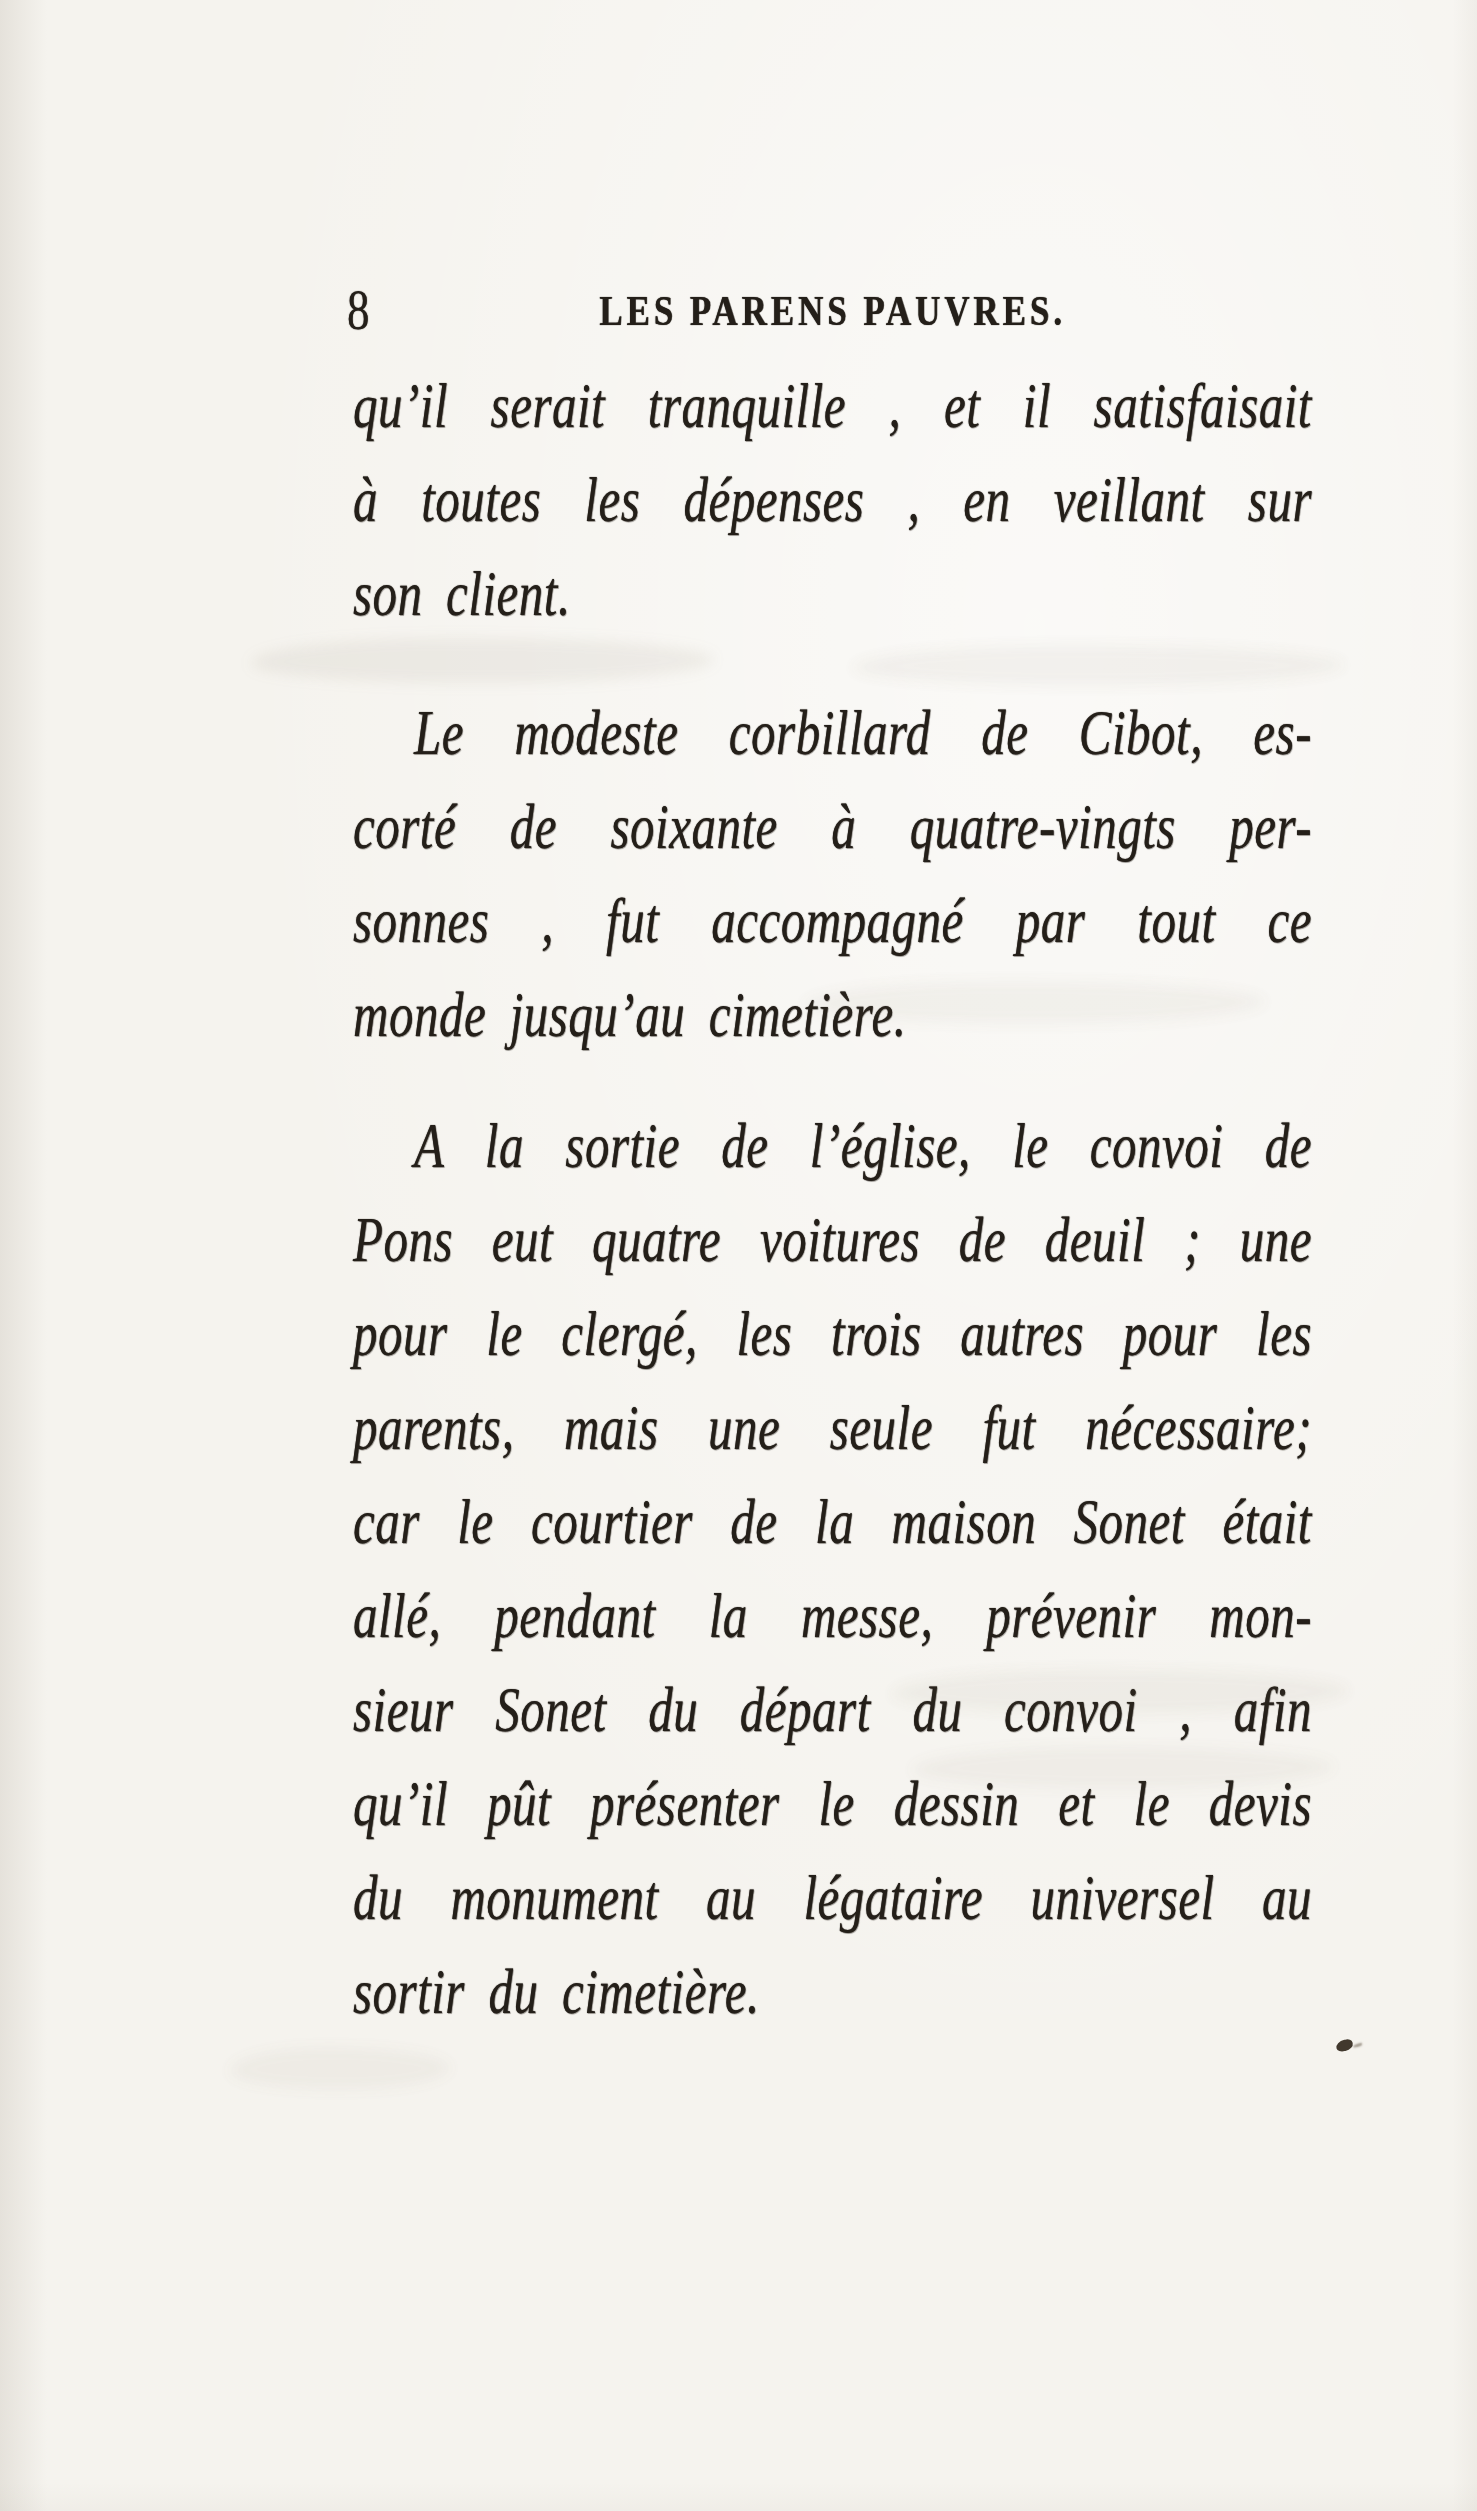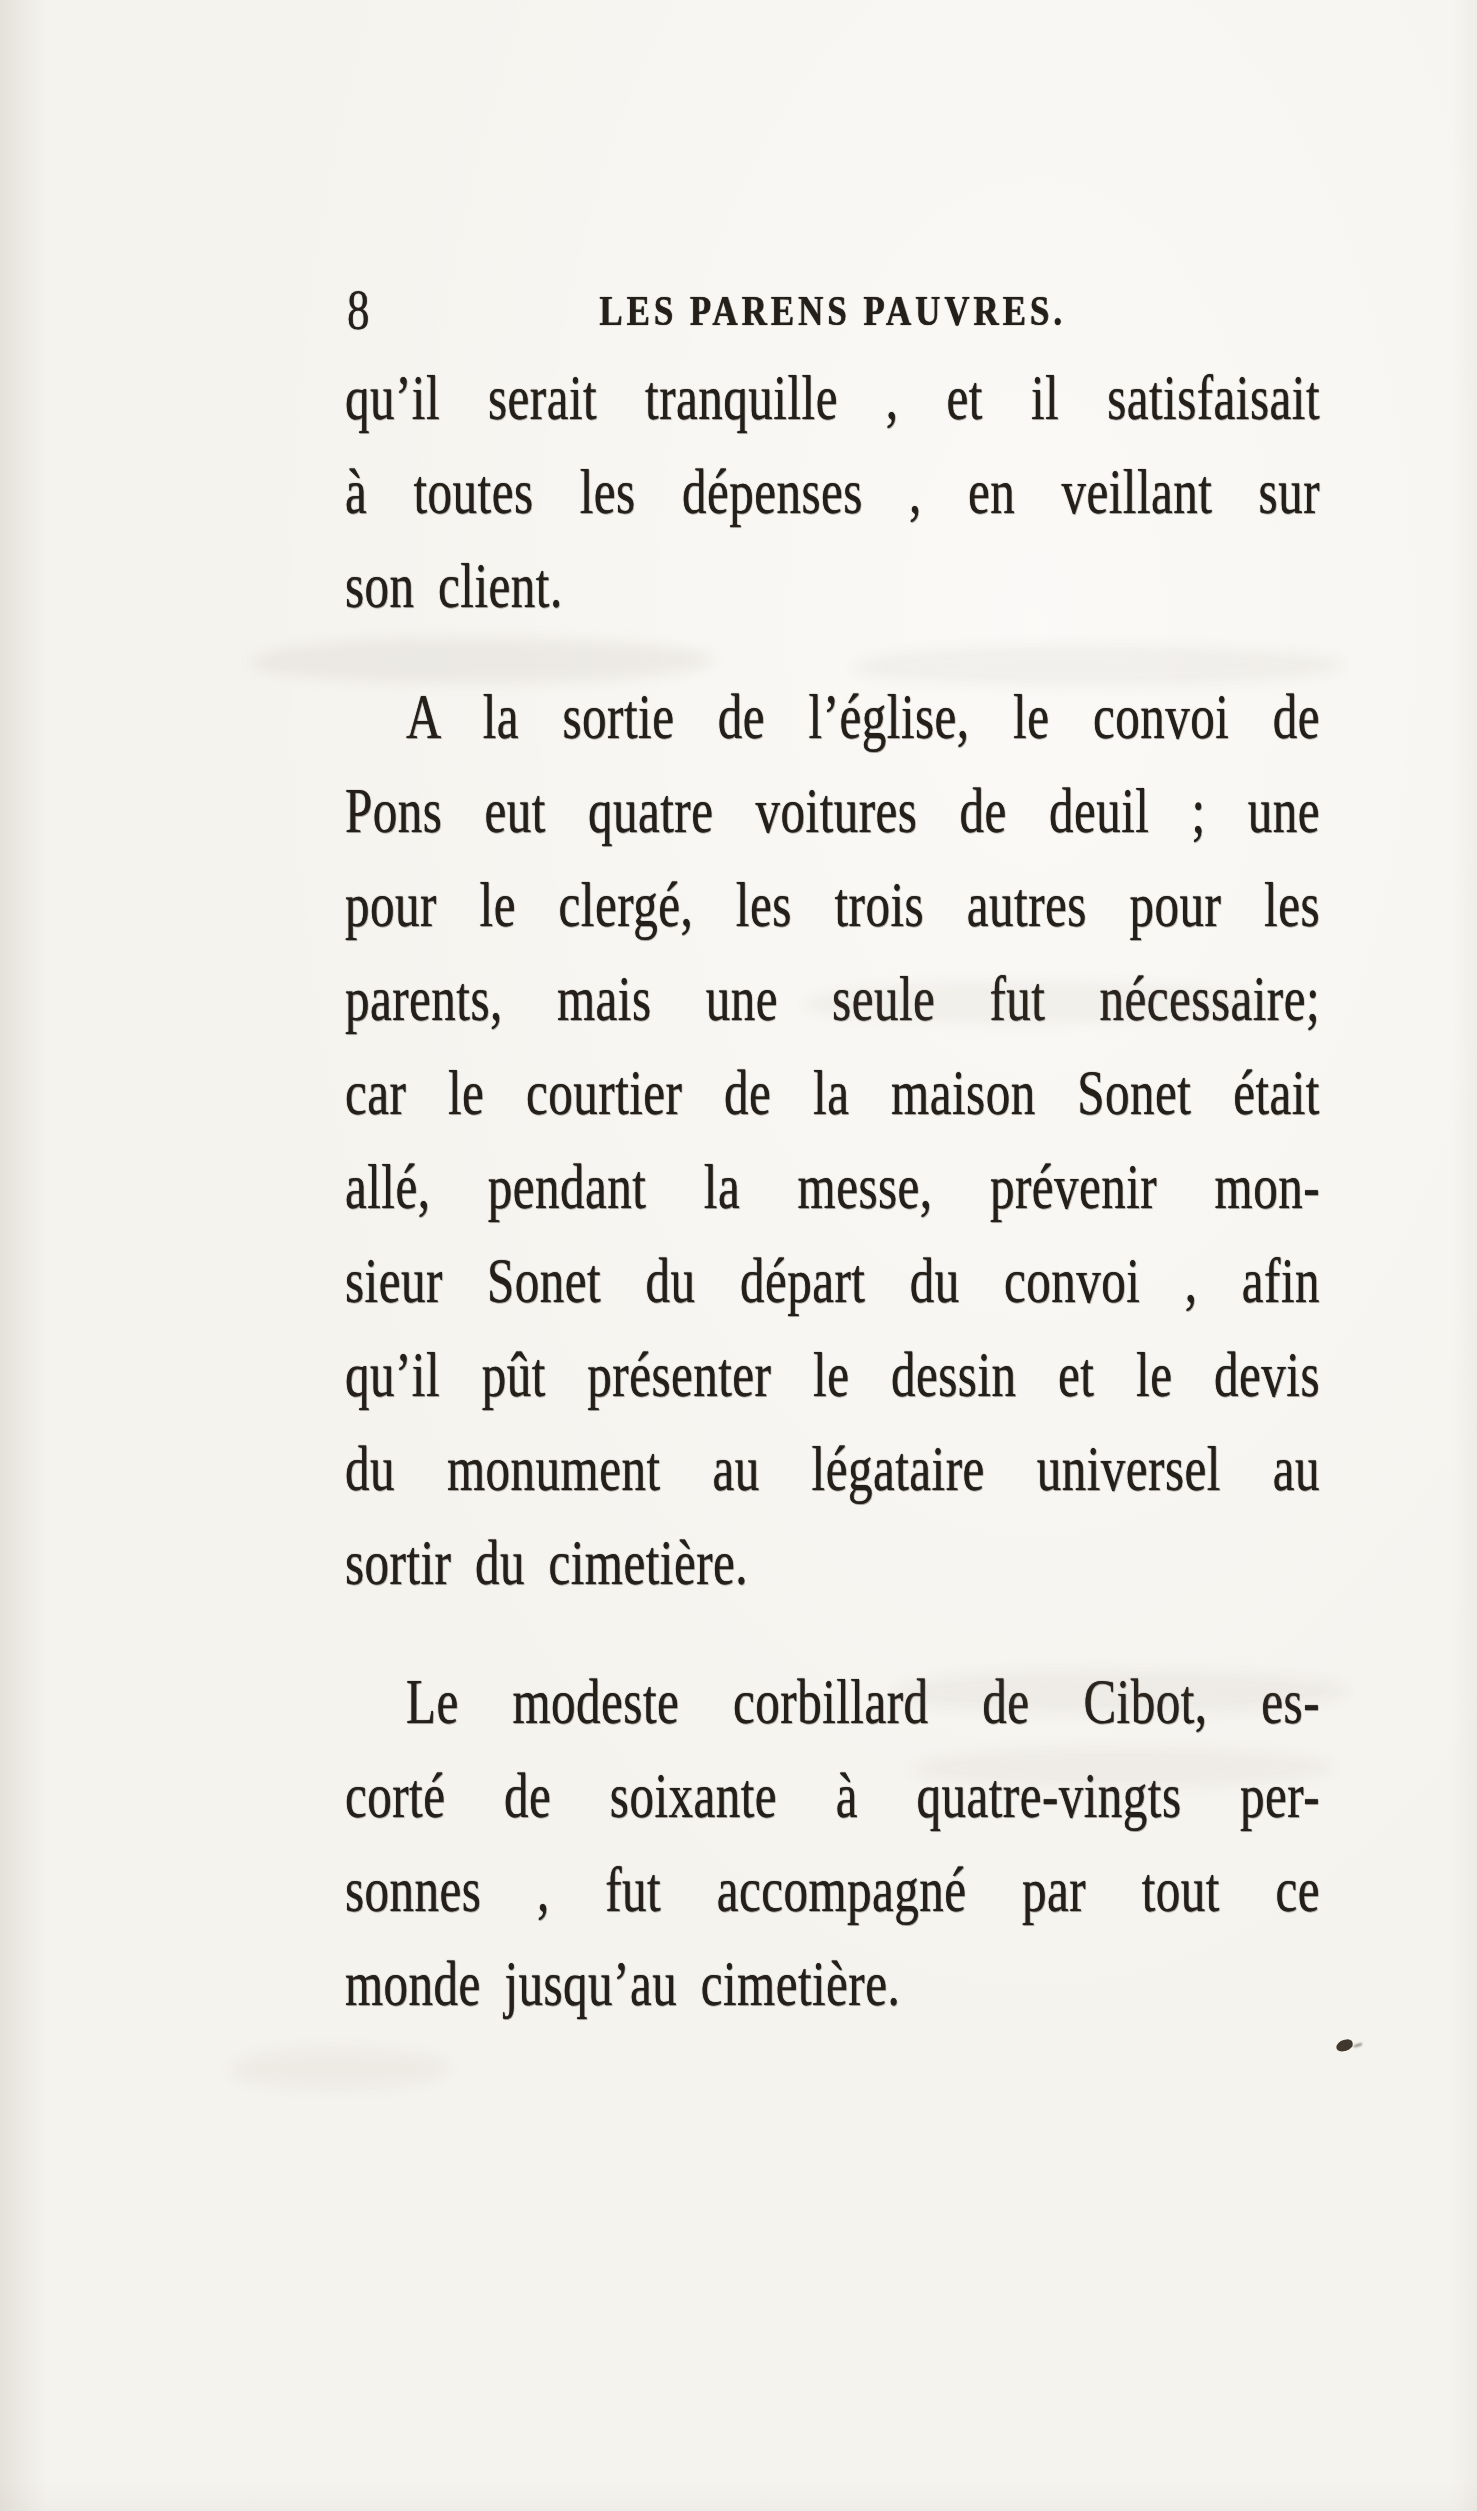--- a/index.html
+++ b/index.html
@@ -55,21 +55,21 @@
     text-shadow: 0 0 1px rgba(30,24,18,0.9), 0.6px 0.6px 0.5px rgba(30,24,18,0.55);
   }
 
   
   .text-block {
     position: absolute;
     left: 345px;
     top: 351px;
     width: 975px;
   }
-  .paragraph { margin: 0; }
+  .paragraph { margin: 8px; font-style: italic; }
   .para-2 { margin-top: 45px; }
   .para-3 { margin-top: 37px; }
   .line {
     height: 94px;
     line-height: 94px;
     font-size: 49px;
     letter-spacing: 0.5px;
     text-align: justify;
     text-align-last: justify;
     transform: scaleY(1.3);
@@ -121,38 +121,38 @@
   </div>
 
   <div class="text-block">
 
     <div class="paragraph para-1">
       <div class="line">qu’il serait tranquille , et il satisfaisait</div>
       <div class="line">à toutes les dépenses , en veillant sur</div>
       <div class="line end">son client.</div>
     </div>
 
+    <div class="paragraph para-2">
+      <div class="line indent">Le modeste corbillard de Cibot, es-</div>
+      <div class="line">corté de soixante à quatre-vingts per-</div>
+      <div class="line">sonnes , fut accompagné par tout ce</div>
+      <div class="line end">monde jusqu’au cimetière.</div>
+    </div>
+
     <div class="paragraph para-3">
       <div class="line indent">A la sortie de l’église, le convoi de</div>
       <div class="line">Pons eut quatre voitures de deuil ; une</div>
       <div class="line">pour le clergé, les trois autres pour les</div>
       <div class="line">parents, mais une seule fut nécessaire;</div>
       <div class="line">car le courtier de la maison Sonet était</div>
       <div class="line">allé, pendant la messe, prévenir mon-</div>
       <div class="line">sieur Sonet du départ du convoi , afin</div>
       <div class="line">qu’il pût présenter le dessin et le devis</div>
       <div class="line">du monument au légataire universel au</div>
       <div class="line end">sortir du cimetière.</div>
-    </div>
-
-    <div class="paragraph para-2">
-      <div class="line indent">Le modeste corbillard de Cibot, es-</div>
-      <div class="line">corté de soixante à quatre-vingts per-</div>
-      <div class="line">sonnes , fut accompagné par tout ce</div>
-      <div class="line end">monde jusqu’au cimetière.</div>
     </div>
 
   </div>
 
   <div class="ghost g1a"></div>
   <div class="ghost g1b"></div>
   <div class="ghost g2"></div>
   <div class="ghost g3a"></div>
   <div class="ghost g3b"></div>
   <div class="ghost g4"></div>

